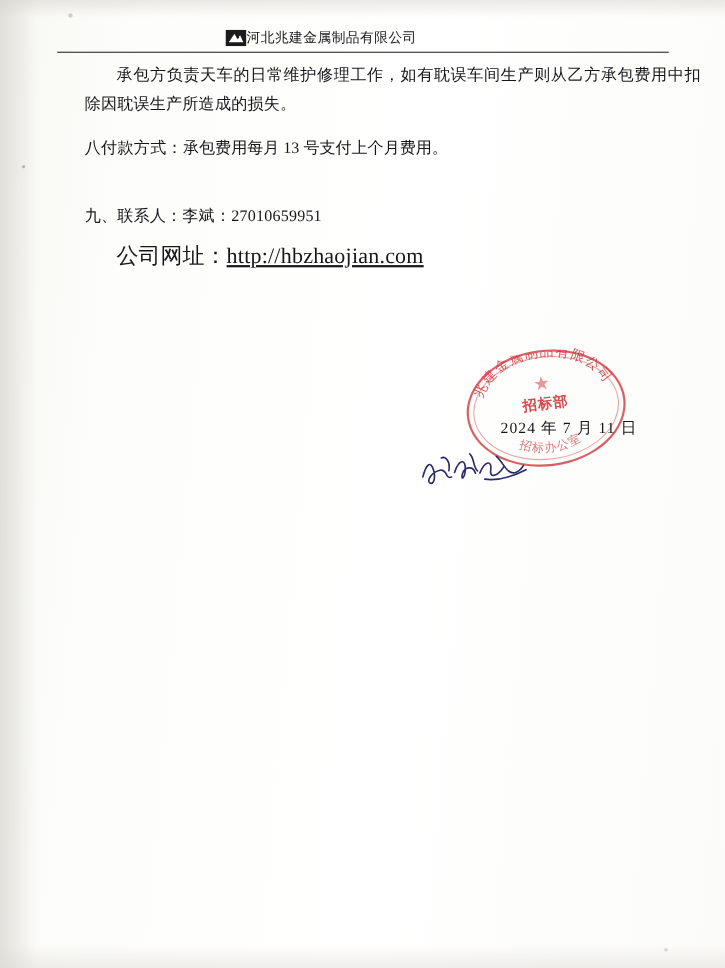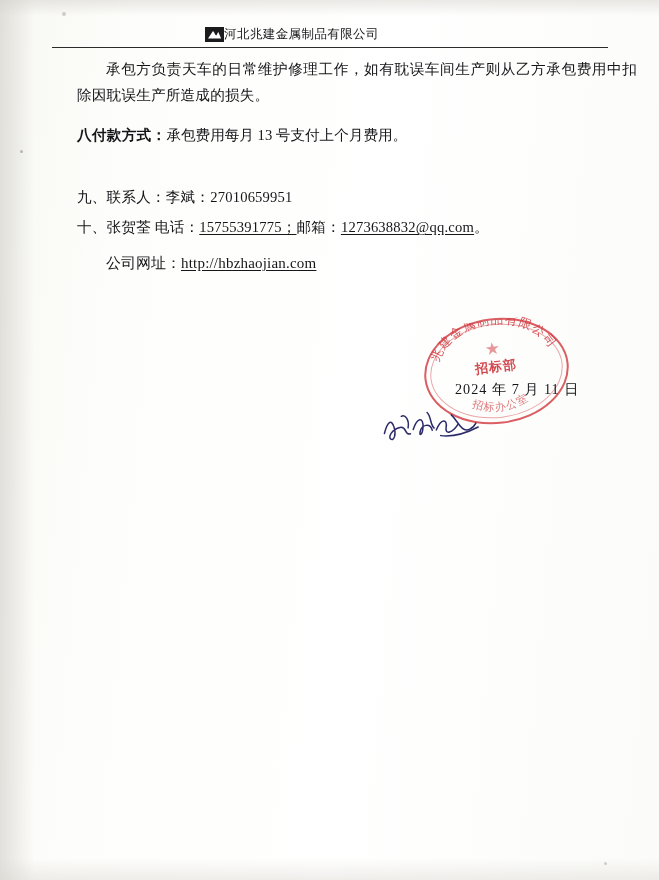--- a/index.html
+++ b/index.html
@@ -107,21 +107,21 @@
     text-indent: 29px;
   }
 
   .clause {
     margin-top: 14px;
     font-size: 14.6px;
     line-height: 26px;
     color: #16161a;
   }
   .clause .label {
-    font-weight: bold;
+    font-weight: normal;
     letter-spacing: 0.3px;
   }
 
   .gap-lg { height: 34px; }
 
   .line-item {
     font-size: 14.6px;
     line-height: 30px;
     color: #16161a;
     letter-spacing: 0.2px;
@@ -130,21 +130,21 @@
   .underline-link {
     text-decoration: underline;
     text-underline-offset: 2px;
     font-family: "Liberation Serif", serif;
     letter-spacing: 0.2px;
   }
 
   .website-row {
     margin-top: 6px;
     padding-left: 29px;
-    font-size: 15px;
+    font-size: 20px;
     line-height: 30px;
     color: #16161a;
   }
 
   
   .seal {
     position: absolute;
     left: 424px;
     top: 318px;
     width: 145px;
@@ -260,23 +260,20 @@
     <div class="para indent">承包方负责天车的日常维护修理工作，如有耽误车间生产则从乙方承包费用中扣除因耽误生产所造成的损失。</div>
 
     <div class="clause">
       <span class="label">八付款方式：</span><span>承包费用每月 13 号支付上个月费用。</span>
     </div>
 
     <div class="gap-lg"></div>
 
     <div class="line-item">九、联系人：李斌：27010659951</div>
 
-    <div class="line-item">
-      <span>十、</span><span>张贺荃</span>&nbsp;<span>电话：</span><span class="underline-link">15755391775；</span><span>邮箱：</span><span class="underline-link">1273638832@qq.com</span><span>。</span>
-    </div>
 
     <div class="website-row">
       <span>公司网址：</span><span class="underline-link">http://hbzhaojian.com</span>
     </div>
 
   </div>
 
   <div class="seal">
     <div class="ring"></div>
     <div class="ring inner"></div>

